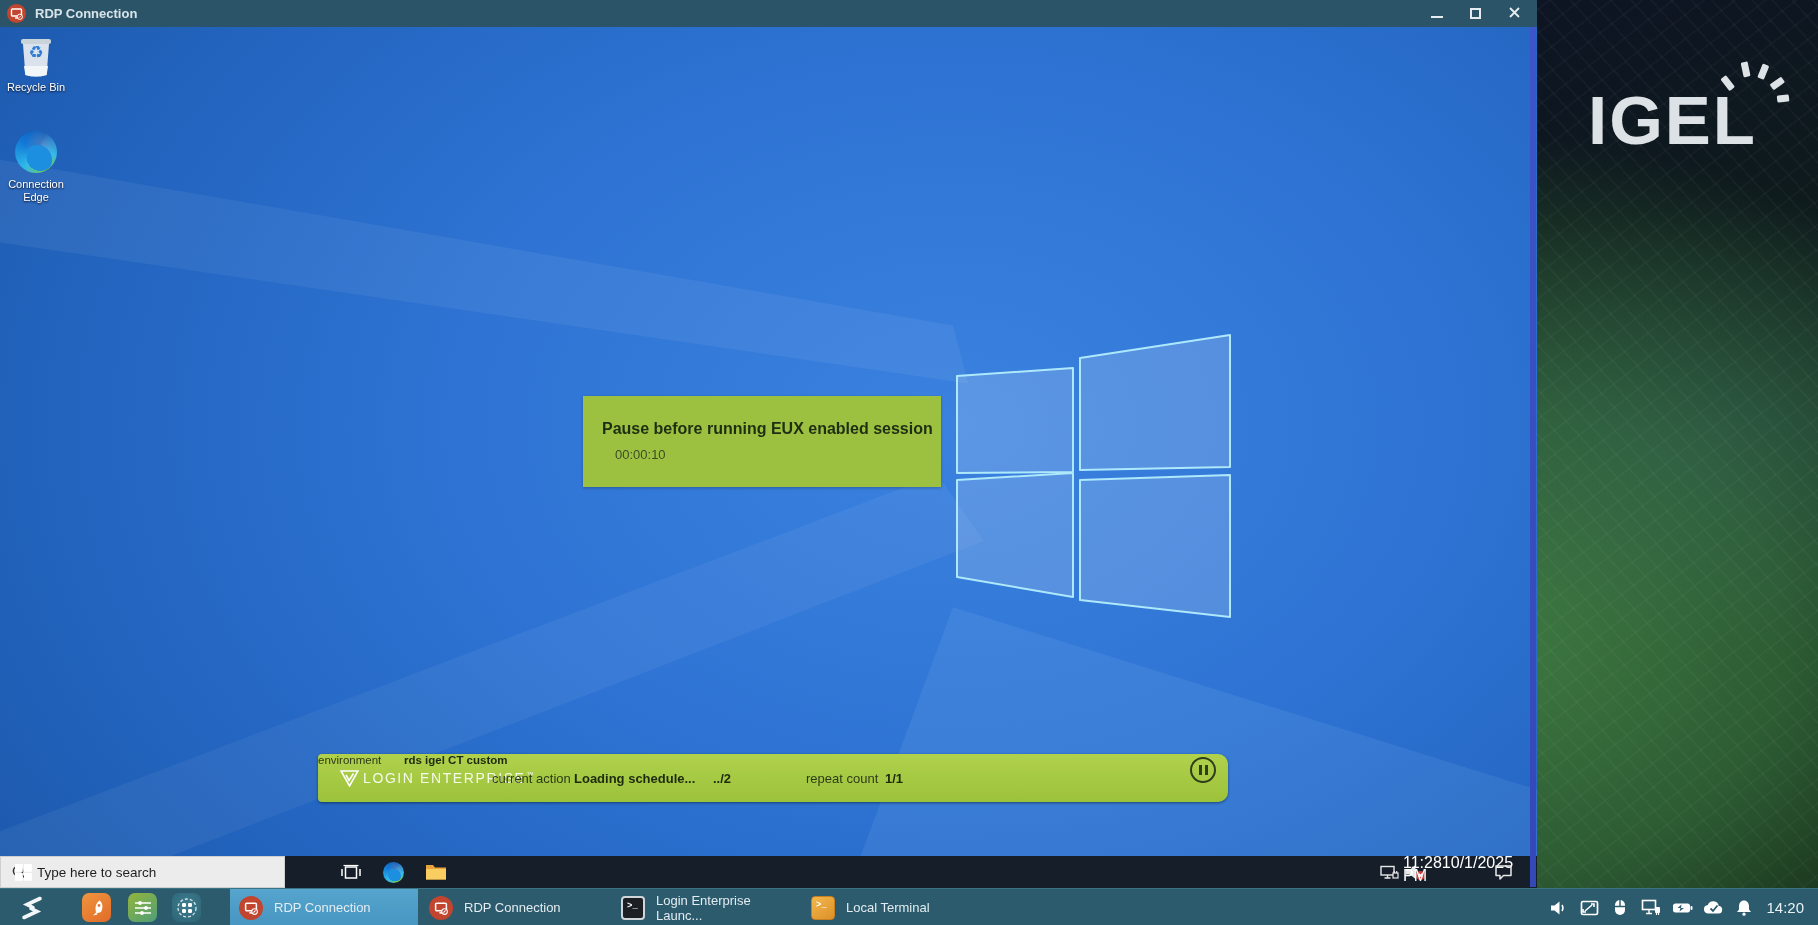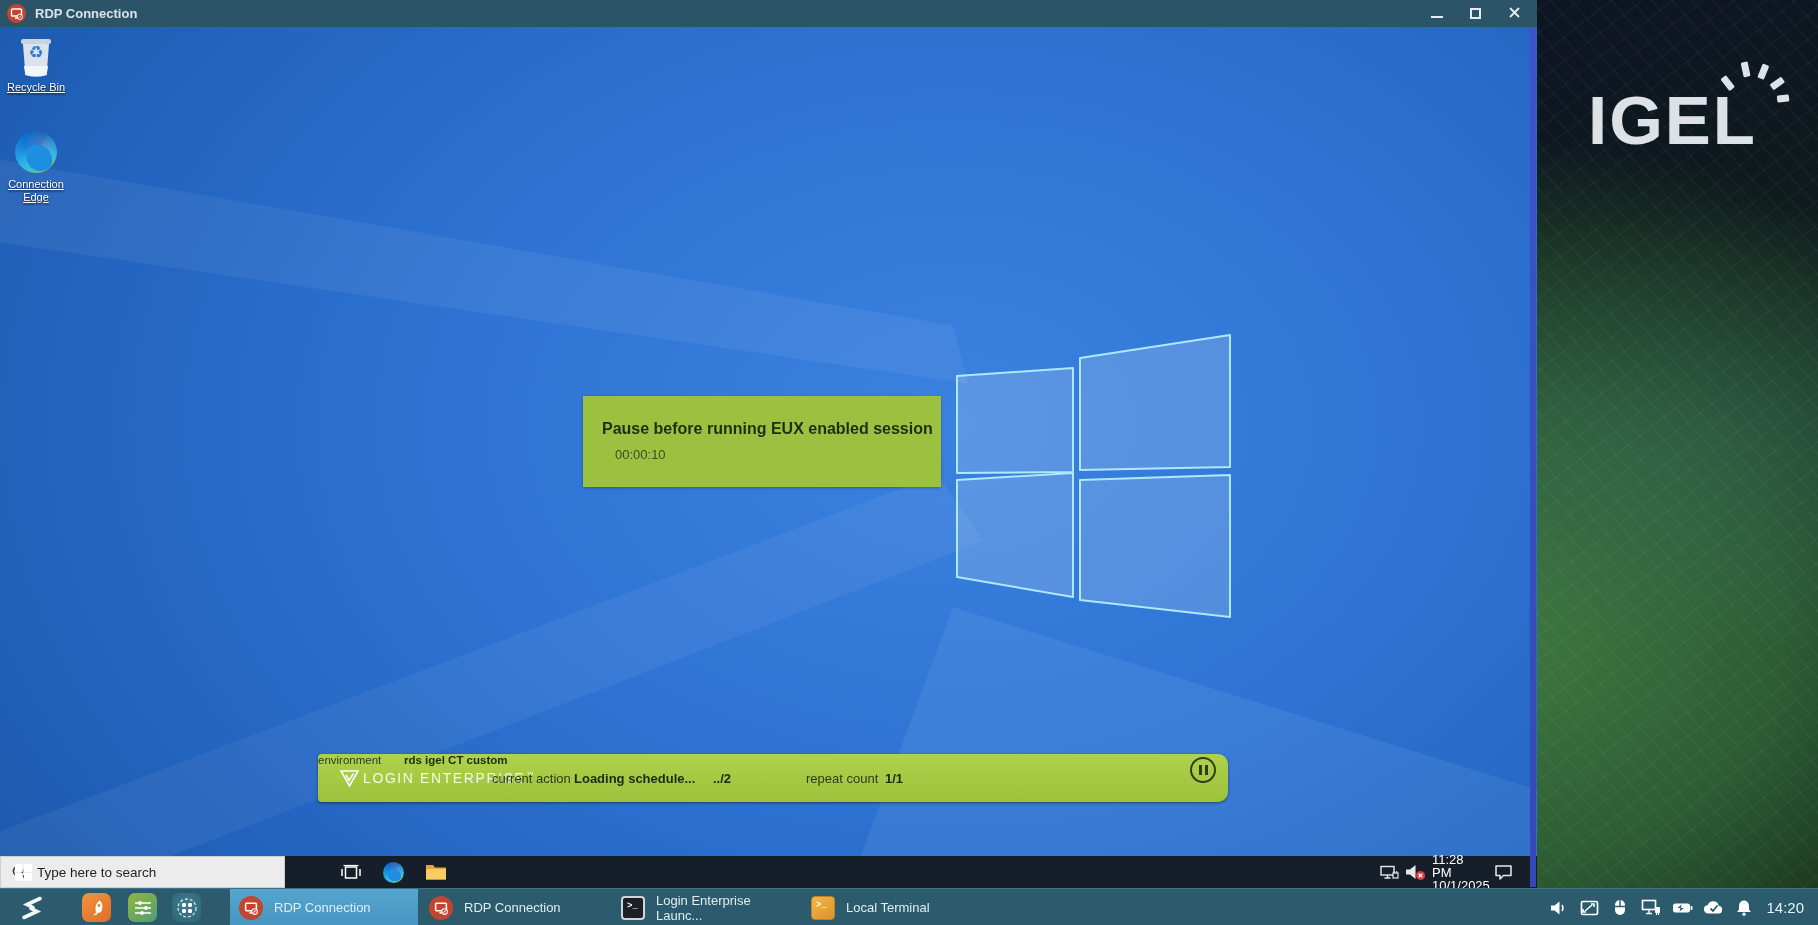--- a/index.html
+++ b/index.html
@@ -32,21 +32,21 @@
   .desktop{position:absolute;left:0;top:27px;width:1537px;height:829px;overflow:hidden;
     background:radial-gradient(1150px 820px at 62% 48%, #3b82e0 0%, #2e73d3 45%, #2365c0 75%, #1d59ad 100%);}
   .beam{position:absolute;inset:0;pointer-events:none;}
   .beam-top{background:rgba(255,255,255,0.06);clip-path:polygon(0 16%,62% 36%,63% 43%,0 26%);}
   .beam-bottom{background:rgba(255,255,255,0.05);clip-path:polygon(0 97%,61% 54%,64% 62%,0 108%);}
   .floor-glow{background:rgba(170,220,255,0.10);clip-path:polygon(62% 70%,100% 92%,100% 100%,56% 100%);}
   .win-logo{position:absolute;left:950px;top:303px;}
   
   .desk-icon{position:absolute;width:72px;text-align:center;cursor:default;}
   .desk-icon .glyph{width:46px;height:46px;margin:0 auto;display:flex;align-items:center;justify-content:center;position:relative;}
-  .desk-icon .lbl{margin-top:3px;font-size:11px;color:#fff;text-shadow:0 1px 2px rgba(0,0,0,0.85);line-height:1.15;text-decoration:underline;}
+  .desk-icon .lbl{margin-top:3px;font-size:11px;color:#fff;text-shadow:0 1px 2px rgba(0,0,0,0.85);line-height:1.15;}
   .recycle-pos{left:0px;top:5px;}
   .edge-pos{left:0px;top:102px;}
   .edge-ball{width:42px;height:42px;border-radius:50%;
     background:
       radial-gradient(circle at 66% 32%, rgba(255,255,255,0.25), transparent 45%),
       conic-gradient(from 140deg at 50% 52%, #7cc943 0%, #2fb9ea 22%, #1176d5 48%, #0b55b2 68%, #2fb9ea 88%, #7cc943 100%);
     position:relative;overflow:hidden;}
   .edge-ball::after{content:"";position:absolute;left:18%;top:34%;width:70%;height:70%;border-radius:50%;
     background:radial-gradient(circle at 60% 40%, #1d8fe0 0 55%, transparent 56%);}
   .recycle-glyph{position:absolute;left:0;top:10px;width:46px;text-align:center;font-size:17px;color:#2e7cd6;z-index:2;}
@@ -79,21 +79,21 @@
   .wt-start{left:6px;width:34px;}
   .wt-search{left:48px;width:285px;height:32px;background:#ececec;display:flex;align-items:center;border:1px solid #cfcfcf;}
   .wt-search svg{margin:0 8px 0 11px;flex:0 0 auto;}
   .wt-search input{border:none;outline:none;background:transparent;font-size:13.5px;color:#1f1f1f;width:220px;}
   .wt-search input::placeholder{color:#1f1f1f;}
   .wt-taskview{left:336px;width:30px;}
   .wt-edge{left:378px;width:30px;}
   .wt-folder{left:420px;width:32px;}
   .wt-net{left:1376px;width:26px;}
   .wt-vol{left:1402px;width:28px;}
-  .wt-clock{left:1432px;width:52px;flex-direction:column;justify-content:center;align-items:flex-start;color:#fff;font-size:13px;line-height:13px;cursor:default;}
+  .wt-clock{left:1432px;width:52px;flex-direction:row;justify-content:center;align-items:flex-start;color:#fff;font-size:16px;line-height:13px;cursor:default;}
   .wt-action{left:1488px;width:30px;}
   
   .igel-taskbar{position:absolute;left:0;top:888px;width:1818px;height:37px;background:#2b5b6c;border-top:1px solid #3a7383;z-index:10;}
   .it-launcher{position:absolute;top:4px;width:29px;height:29px;border-radius:7px;display:flex;align-items:center;justify-content:center;cursor:pointer;}
   .il-igel{left:17px;background:transparent;}
   .il-rocket{left:82px;background:linear-gradient(145deg,#f0953f,#e06b28);}
   .il-sliders{left:128px;background:linear-gradient(145deg,#93b53c,#4f9e78);}
   .il-grid{left:172px;background:radial-gradient(circle at 50% 40%,#3d7e90,#2c6374);}
   .task-btn{position:absolute;top:0;height:37px;display:flex;align-items:center;cursor:pointer;padding-left:9px;gap:11px;}
   .task-btn .tlabel{font-size:13px;color:#e3ecf1;}

